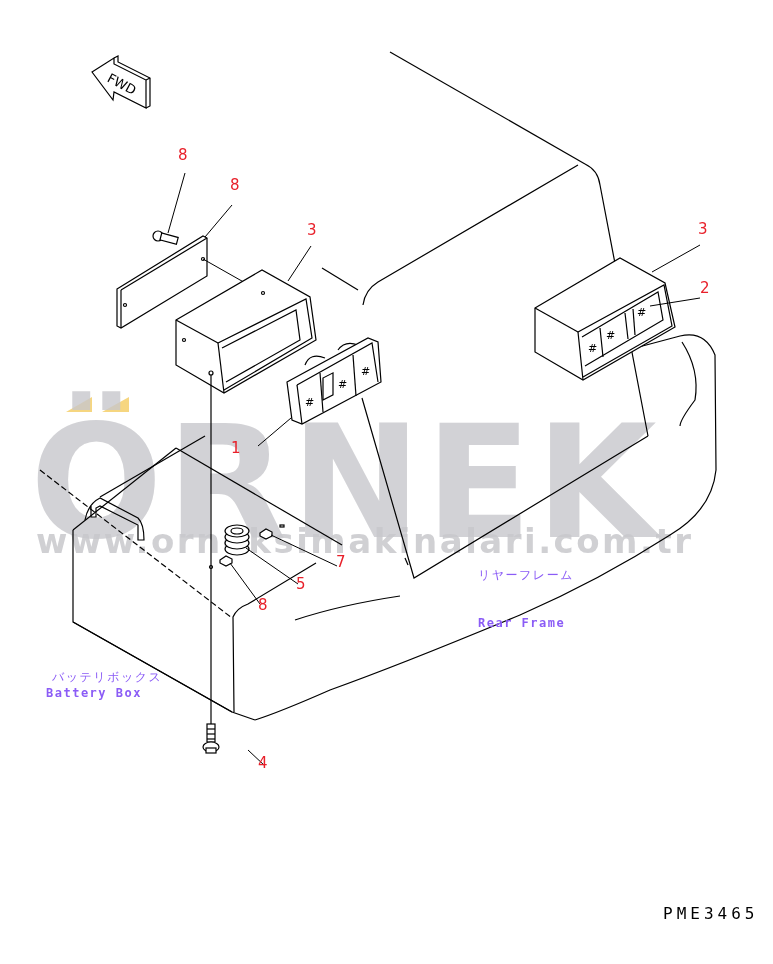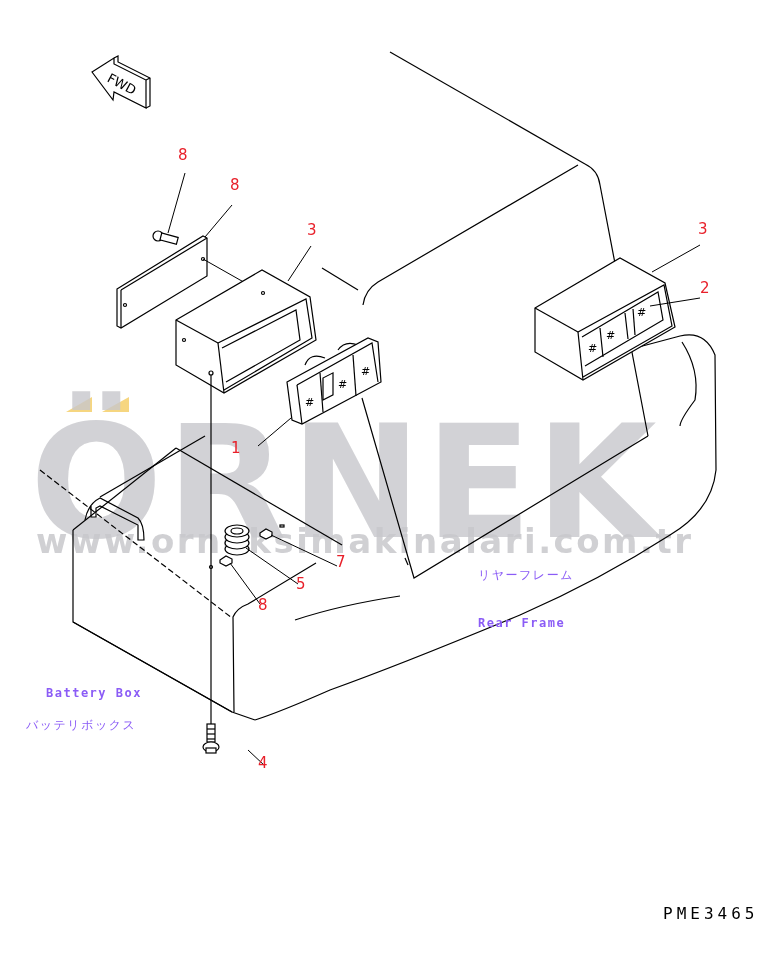--- a/index.html
+++ b/index.html
@@ -158,17 +158,17 @@
   <div class="callout" style="left:698px; top:222px;">3</div>
   <div class="callout" style="left:700px; top:281px;">2</div>
   <div class="callout" style="left:231px; top:441px;">1</div>
   <div class="callout" style="left:336px; top:555px;">7</div>
   <div class="callout" style="left:296px; top:577px;">5</div>
   <div class="callout" style="left:258px; top:598px;">8</div>
   <div class="callout" style="left:258px; top:756px;">4</div>
 
   <div class="label" style="left:478px; top:568px;">リヤーフレーム</div>
   <div class="label" style="left:478px; top:616px;font-weight:bold;">Rear Frame</div>
-  <div class="label" style="left:26px; top:670px;margin-top:48px;">バッテリボックス</div>
+  <div class="label" style="left:52px; top:670px;">バッテリボックス</div>
   <div class="label" style="left:46px; top:686px;font-weight:bold;">Battery Box</div>
 
   <div class="drawing-no" style="left:663px; top:904px;">PME3465</div>
 </div>
 
 </body></html>

